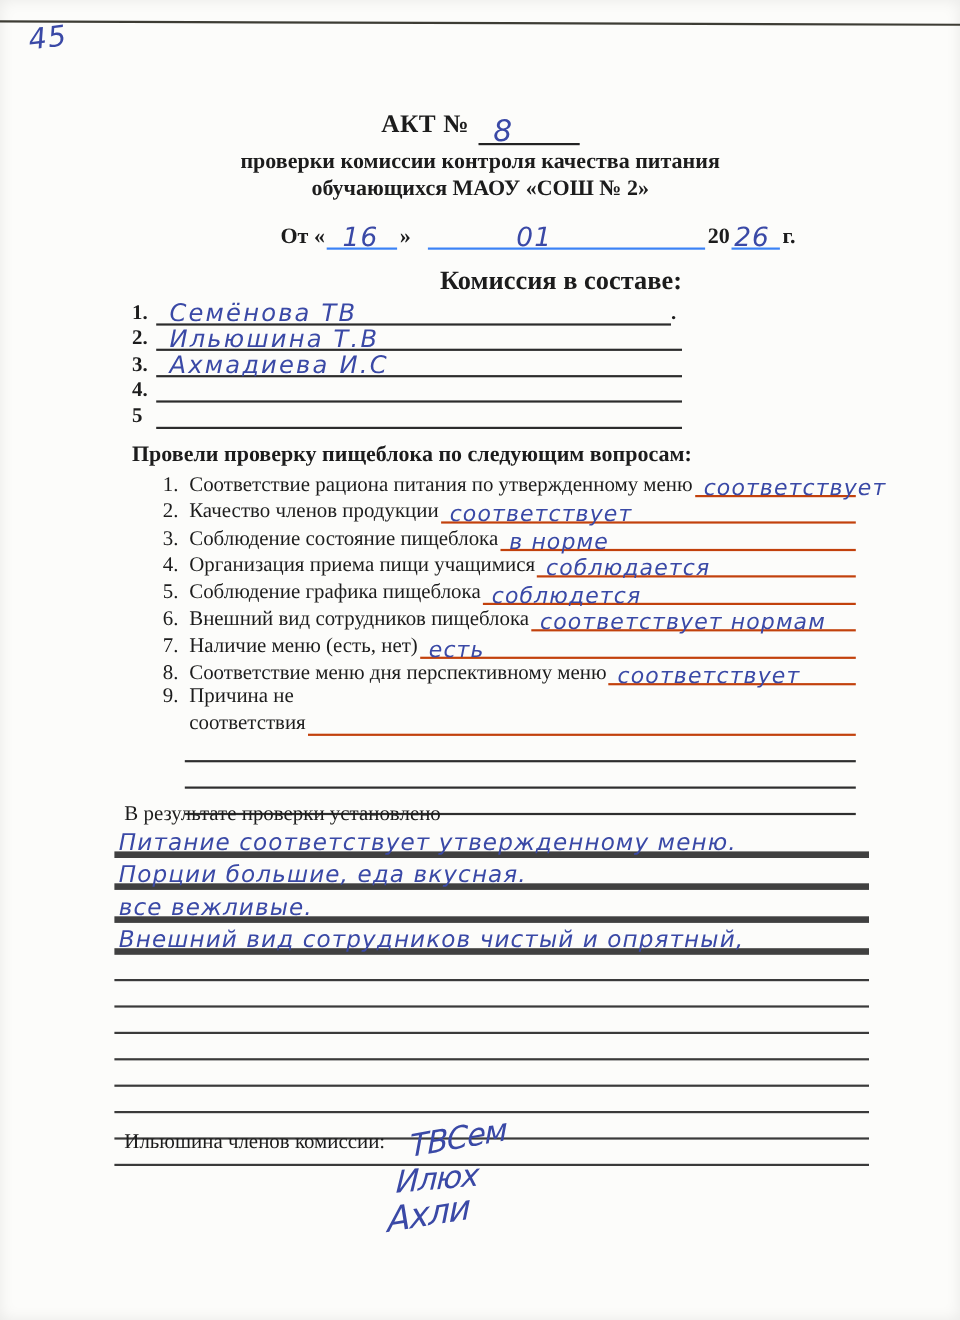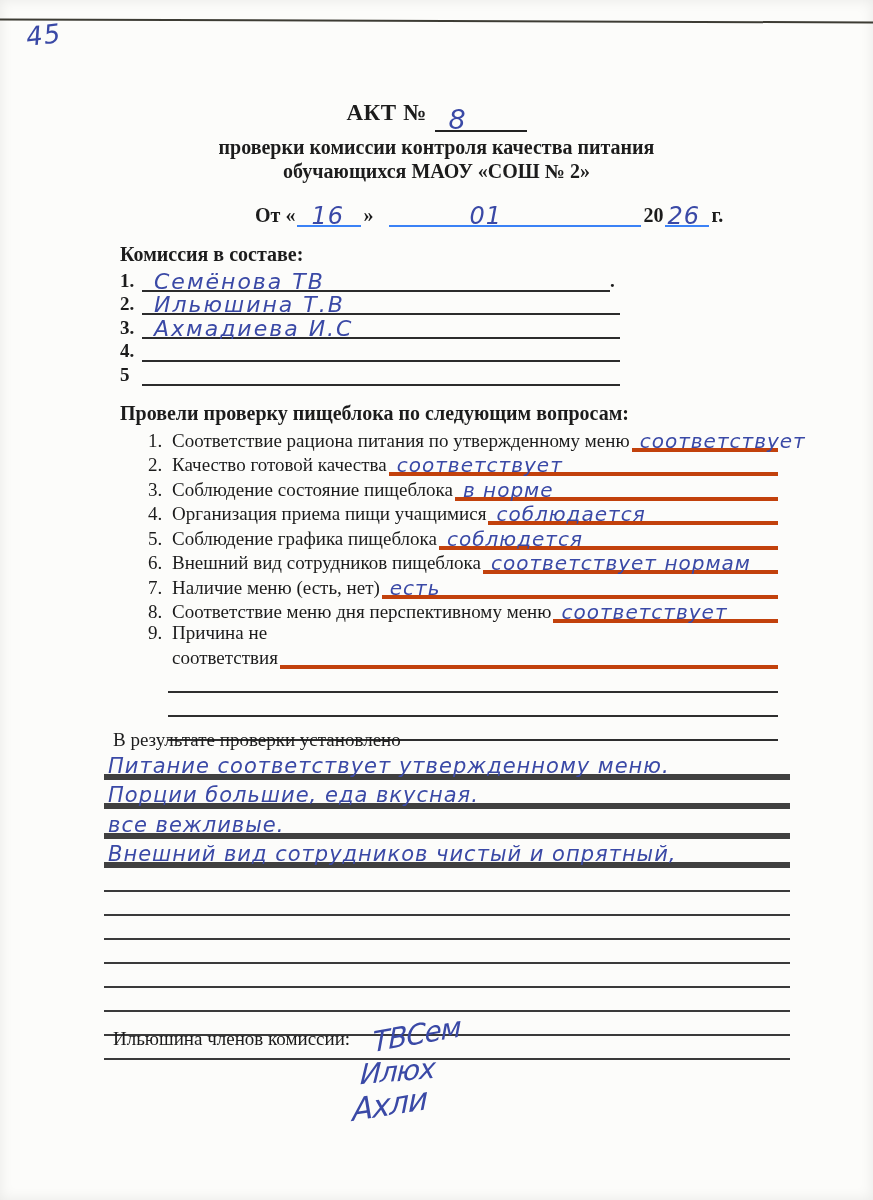--- a/index.html
+++ b/index.html
@@ -39,35 +39,35 @@
   .slot-month{width:252px;margin-left:14px;}
   .slot-year{width:44px;}
   .d-hw{position:absolute;bottom:-5px;font-size:24px;font-weight:normal;white-space:nowrap;}
   .d-day{left:14px;}
   .d-month{left:80px;}
   .d-year{left:2px;}
   .d-txt{padding:0 2px;}
 
   
   .commission{position:absolute;left:120px;top:243px;width:500px;}
-  .c-heading{font-size:20px;font-weight:bold;margin-bottom:2px;}
+  .c-heading{font-size:24px;font-weight:bold;margin-bottom:2px;text-align:right;}
   .c-row{display:flex;align-items:flex-end;height:23.5px;}
   .c-num{font-weight:bold;font-size:19px;width:22px;flex:none;}
   .c-line{flex:1;border-bottom:2px solid #2c2c2c;height:100%;position:relative;}
   .c-name{position:absolute;left:12px;bottom:-4px;font-size:22px;white-space:nowrap;letter-spacing:2px;}
   .c-trail{flex:none;width:10px;font-weight:bold;font-size:19px;}
 
   
   .inspection{position:absolute;left:120px;top:402px;width:660px;}
   .q-heading{font-size:20px;font-weight:bold;margin-bottom:2px;}
   .q-items{margin-left:28px;width:630px;}
   .q-row{display:flex;align-items:flex-end;height:24.5px;}
   .q-num{width:24px;flex:none;font-size:19px;}
   .q-label{flex:none;white-space:nowrap;font-size:19px;padding-right:2px;}
-  .q-line{flex:1;border-bottom:4px solid #c2410c;height:100%;position:relative;}
+  .q-line{flex:1;border-bottom:2px solid #c2410c;height:100%;position:relative;}
   .q-answer{position:absolute;left:8px;bottom:-5px;font-size:20px;white-space:nowrap;}
   .q-row-noline{display:flex;align-items:flex-end;height:21px;}
   .cont-line{margin-left:20px;width:610px;height:22px;border-bottom:2px solid #2e2e2e;}
 
   
   .result{position:absolute;left:104px;top:729px;width:686px;}
   .r-heading{margin-left:9px;font-size:19px;line-height:21px;}
   .r-line{height:23.5px;border-bottom:6px solid #404040;position:relative;}
   .r-text{position:absolute;left:4px;bottom:-4px;font-size:21px;white-space:nowrap;}
   .b-line{height:22px;border-bottom:2px solid #3a3a3a;}
@@ -150,21 +150,21 @@
 
       <div class="q-row">
         <span class="q-num">1.</span>
         <span class="q-label">Соответствие рациона питания по утвержденному меню</span>
         <span class="q-line">
           <span class="q-answer hw">соответствует</span>
         </span>
       </div>
       <div class="q-row">
         <span class="q-num">2.</span>
-        <span class="q-label">Качество готовой качества</span>
+        <span class="q-label">Качество членов продукции</span>
         <span class="q-line">
           <span class="q-answer hw">соответствует</span>
         </span>
       </div>
       <div class="q-row">
         <span class="q-num">3.</span>
         <span class="q-label">Соблюдение состояние пищеблока</span>
         <span class="q-line">
           <span class="q-answer hw">в норме</span>
         </span>

